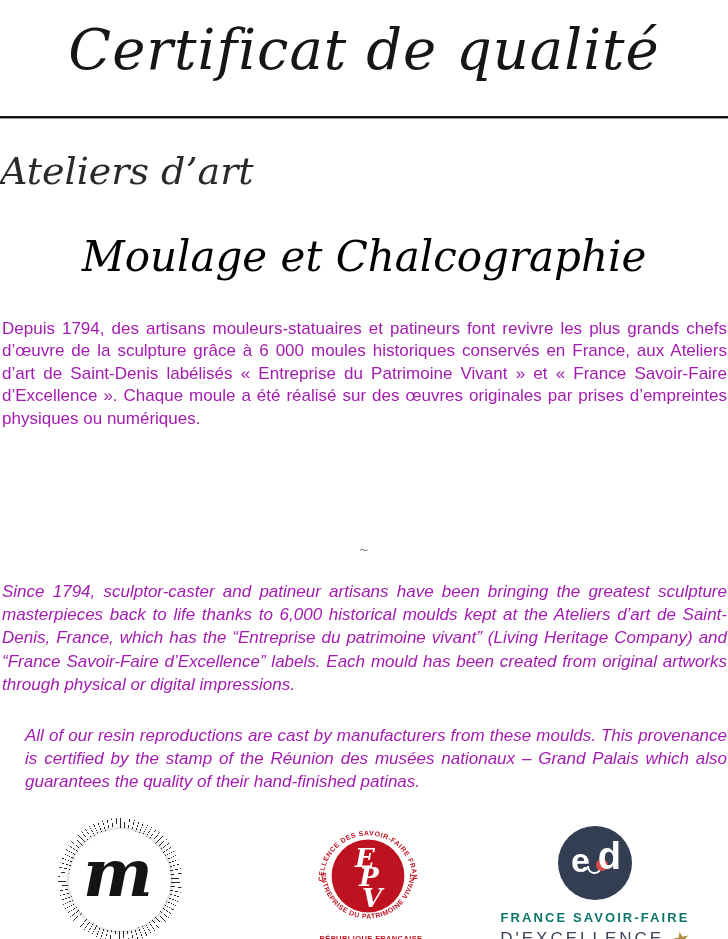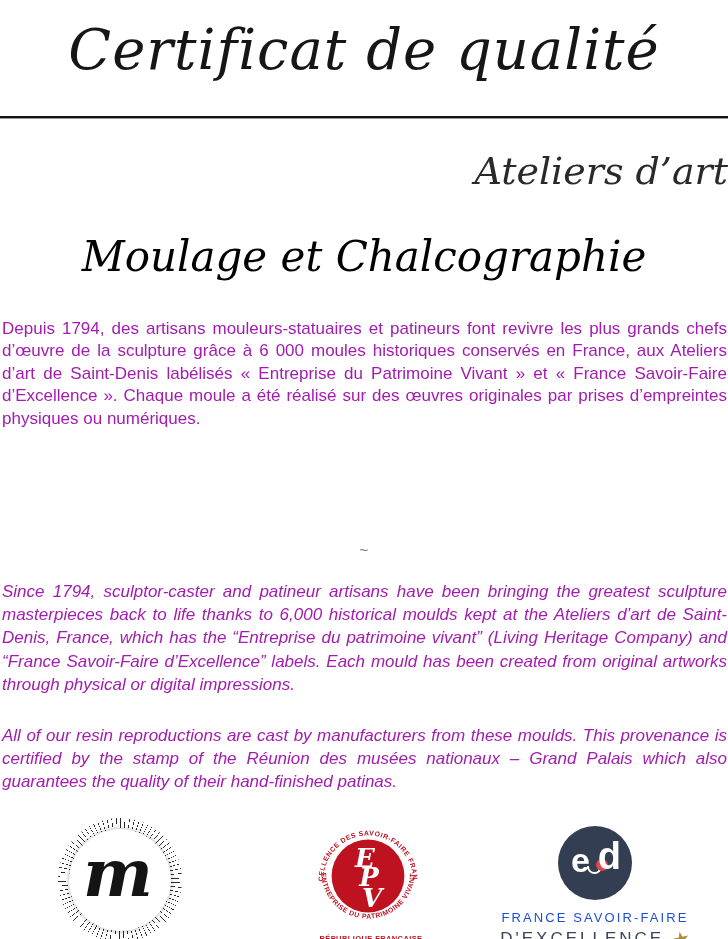--- a/index.html
+++ b/index.html
@@ -39,21 +39,21 @@
     top: 116px; left: 0;
     width: 100%;
     height: 3px;
     border: none;
     background: linear-gradient(#141414 0 2px, #ffffff 2px 2.4px, #9a9a9a 2.4px 3px);
   }
   .subtitle-1 {
     position: absolute;
     top: 132px; left: 0;
     width: 100%;
-    text-align: right;
+    text-align: left;
     font-size: 38px;
     line-height: 78px;
     color: #2a2a2a;
   }
   .subtitle-2 {
     position: absolute;
     top: 212px; left: 0;
     width: 100%;
     text-align: center;
     font-size: 42px;
@@ -67,21 +67,21 @@
     left: 2px; right: 1px;
     text-align: justify;
     font-size: 17px;
     line-height: 22.4px;
     color: #a21caf;
   }
   .para-fr-1 { top: 318px; }
   .para-fr-2 { top: 455px; }
   .para-en   { font-style: italic; line-height: 23.2px; }
   .para-en-1 { top: 580px; }
-  .para-en-2 { top: 724px; }
+  .para-en-2 { top: 724px; margin-left: 23px; }
 
   .tilde {
     position: absolute;
     top: 540px; left: 0;
     width: 100%;
     text-align: center;
     font-size: 15px;
     color: #6e6e6e;
     line-height: 20px;
   }
@@ -201,23 +201,23 @@
   .fsfe-dot {
     position: absolute;
     left: 38px; top: 33px;
     width: 12px; height: 12px;
     border-radius: 50%;
     background: #d94a4a;
   }
   .fsfe-line1 {
     margin-top: 10px;
     font-size: 13px;
-    font-weight: 400;
+    font-weight: 700;
     letter-spacing: 2.1px;
-    color: #1d4ed8;
+    color: #0f766e;
     white-space: nowrap;
   }
   .fsfe-line2 {
     margin-top: 2px;
     font-size: 17px;
     font-weight: 400;
     letter-spacing: 3px;
     color: #3a4558;
     white-space: nowrap;
   }

